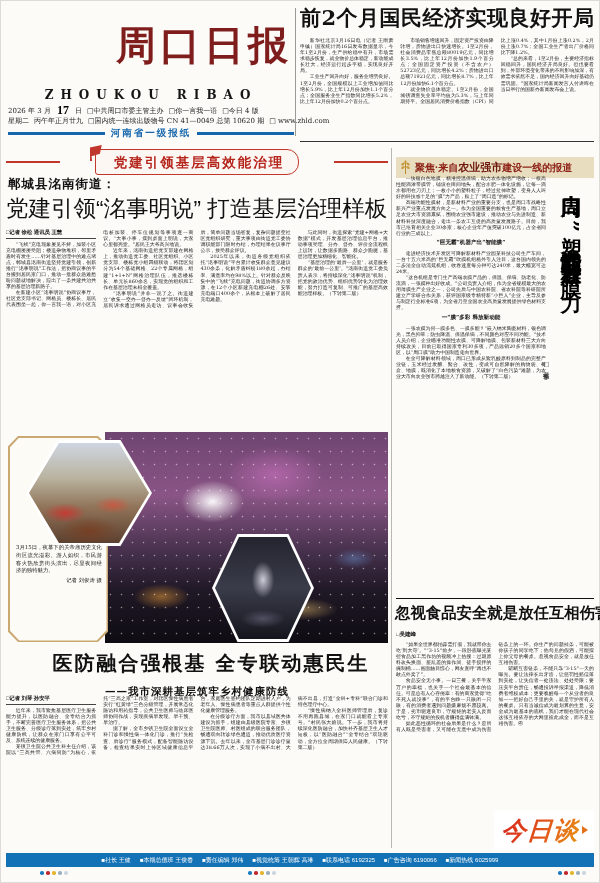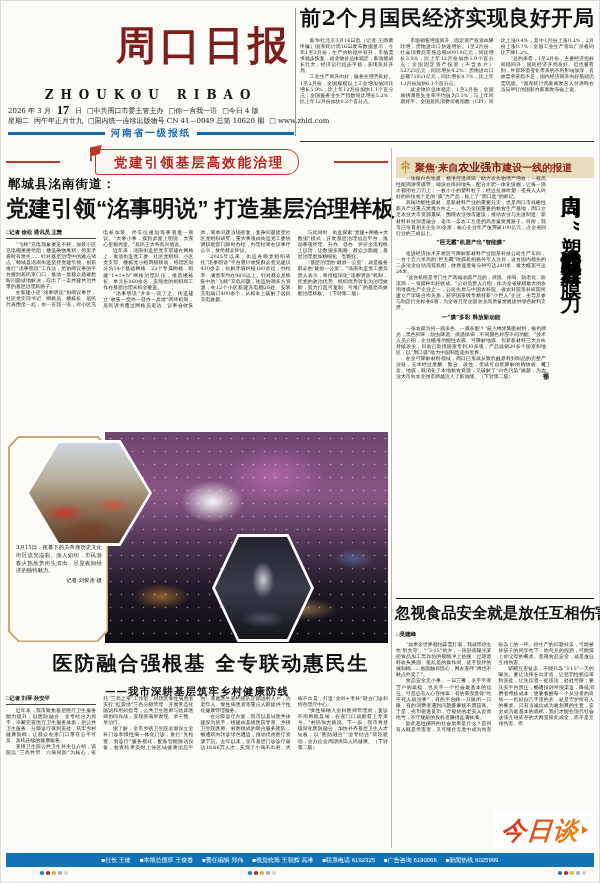--- a/index.html
+++ b/index.html
@@ -32,21 +32,21 @@
   
   .pb-row{left:6px;top:149px;width:382px;display:flex;align-items:center;gap:33px;}
   .pb-row .line{flex:1;height:1.6px;background:#c2372c;}
   .ribbon{position:relative;border:1.7px solid #c2372c;border-radius:3px 12px 12px 3px;
           background:#fdf7f3;padding:2px 14px 2px 18px;margin:0 2px;}
   .ribbon .flag{position:absolute;left:-6px;top:-5px;width:12px;height:16px;background:#c2372c;
                 clip-path:polygon(0 15%,100% 0,85% 55%,15% 70%,20% 100%,0 100%);}
   .ribbon .txt{color:#b5261d;font-size:13.5px;font-weight:700;letter-spacing:2px;white-space:nowrap;
                font-family:"Liberation Sans",sans-serif;}
   .dj-kicker{left:8px;top:176px;font-size:12.5px;font-weight:700;letter-spacing:1px;}
-  .dj-headline{left:6px;top:193px;width:384px;font-size:22.5px;font-weight:700;white-space:nowrap;
+  .dj-headline{left:6px;top:193px;width:384px;font-size:22.5px;font-weight:400;white-space:nowrap;
                font-family:"Liberation Sans",sans-serif;letter-spacing:0;}
   .dj-body{left:6px;top:229px;width:382px;height:199px;columns:4;column-gap:7px;}
   
   .photo{left:6px;top:432px;width:382px;height:214px;}
   .photo-main{position:absolute;left:99px;top:0;width:283px;height:211px;
     background:
       radial-gradient(45px 30px at 38% 33%, rgba(255,255,255,.95), rgba(255,255,255,0) 70%),
       radial-gradient(70px 40px at 60% 20%, rgba(214,120,200,.55), rgba(0,0,0,0) 70%),
       radial-gradient(40px 18px at 20% 78%, rgba(255,170,60,.5), rgba(0,0,0,0) 70%),
       radial-gradient(50px 16px at 70% 84%, rgba(255,210,120,.45), rgba(0,0,0,0) 70%),

